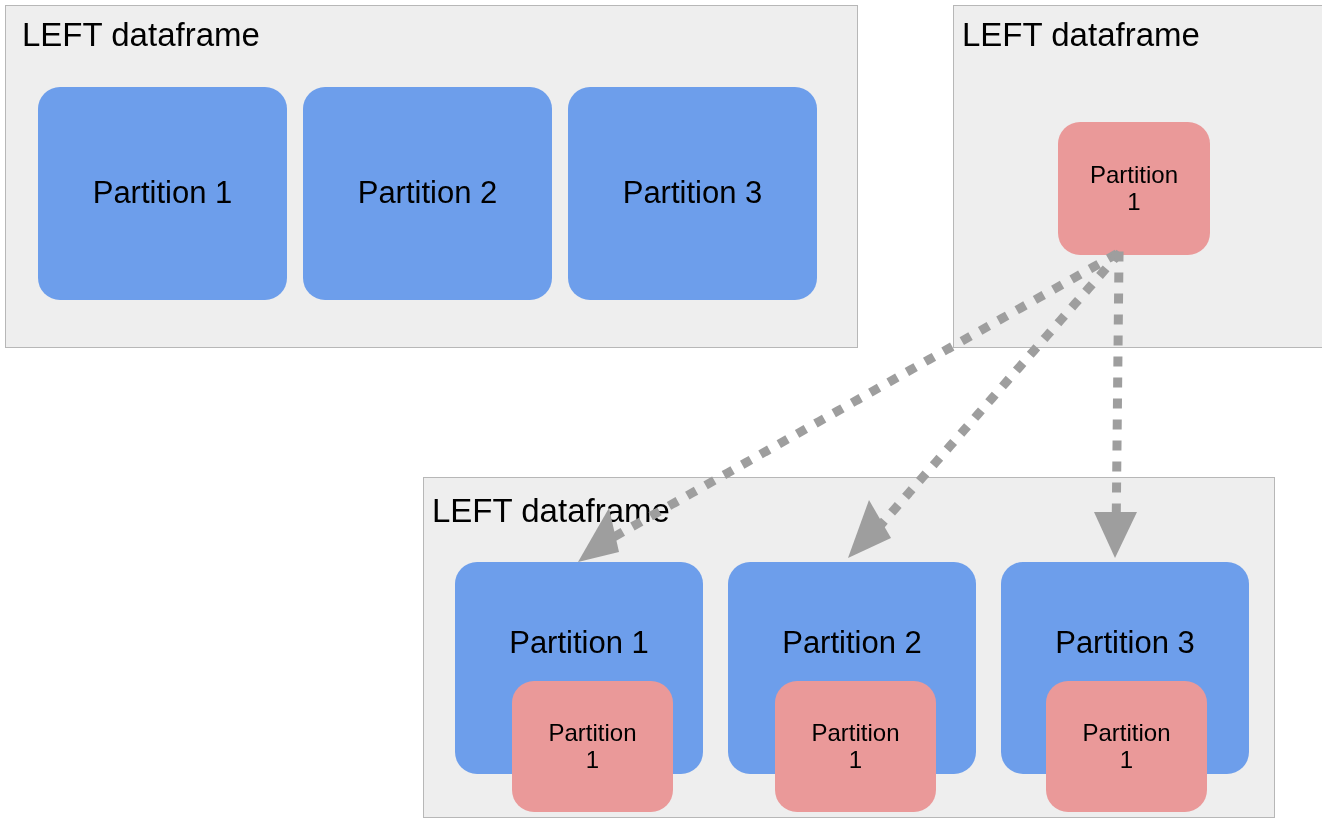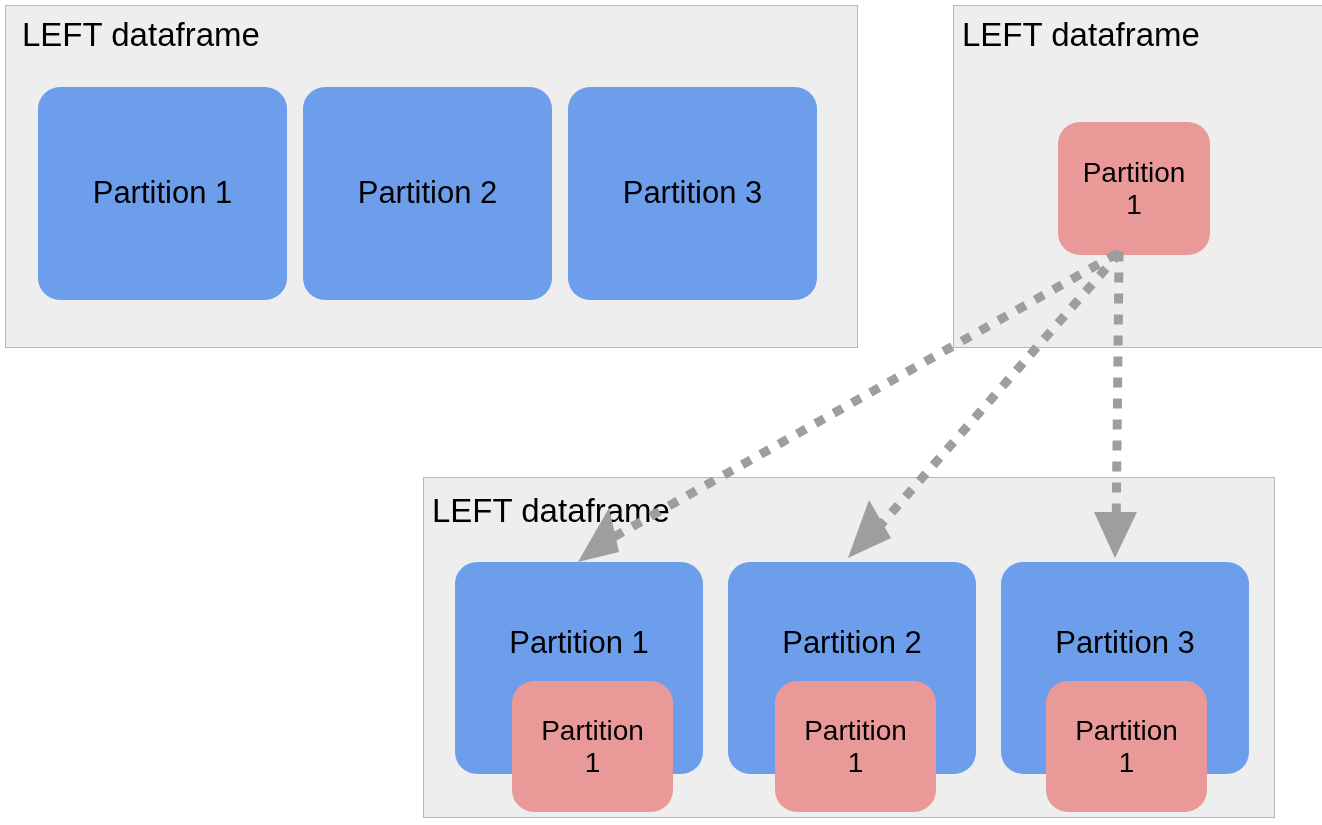--- a/index.html
+++ b/index.html
@@ -49,21 +49,21 @@
   }
   .pbox.pink {
     background: #ea9999;
   }
   .pbox-label {
     font-size: 31px;
     line-height: 1.12;
     white-space: pre-line;
   }
   .pbox.pink .pbox-label {
-    font-size: 28px;
+    font-size: 24px;
   }
 
   
   .pbox.blue.label-top {
     align-items: flex-start;
     padding-top: 64px;
   }
 
   
   #arrow-layer {

